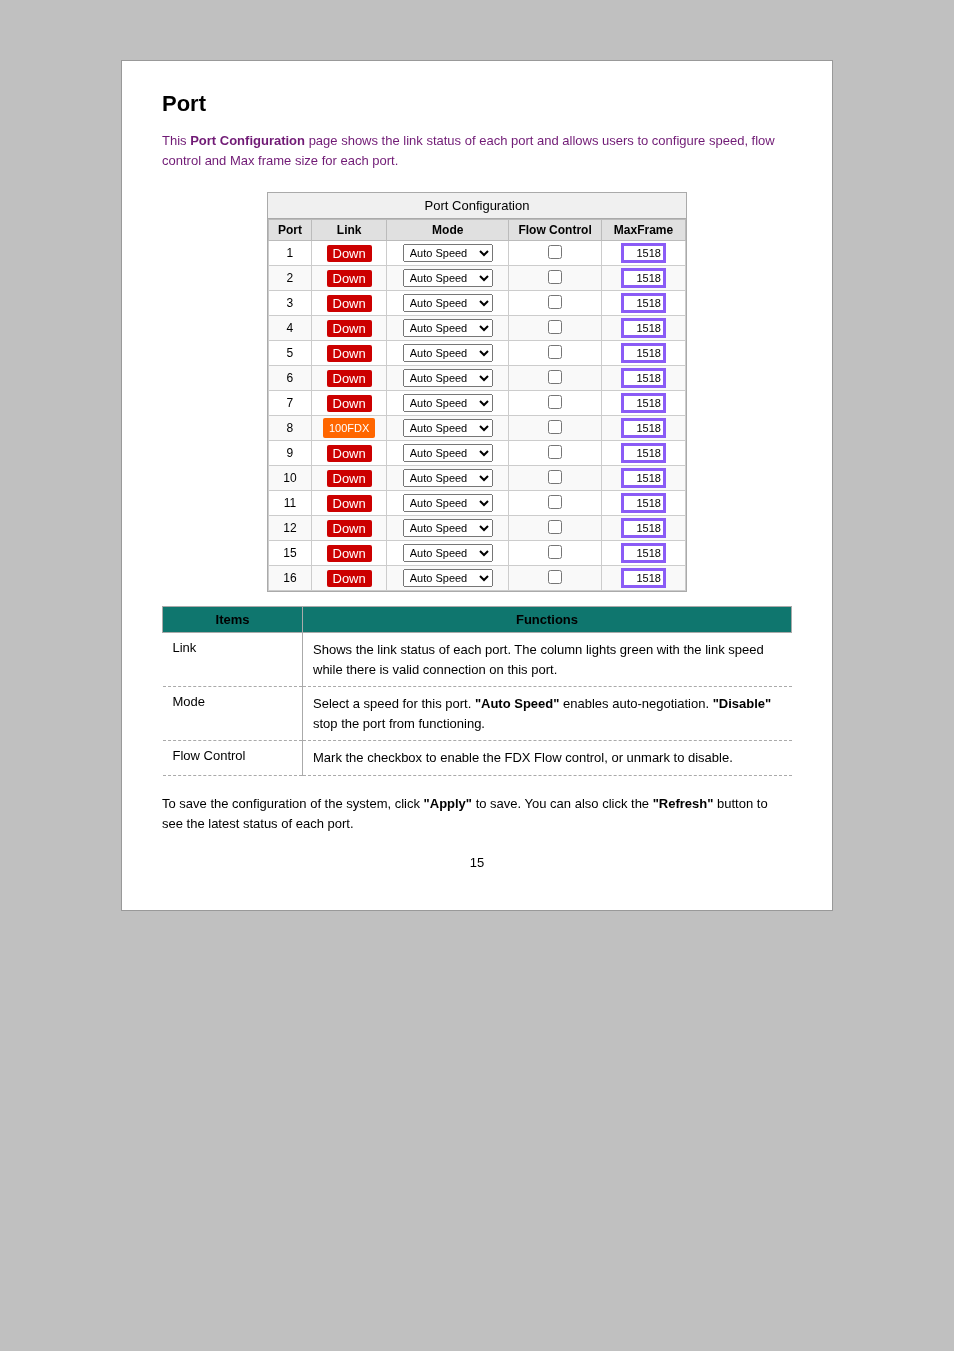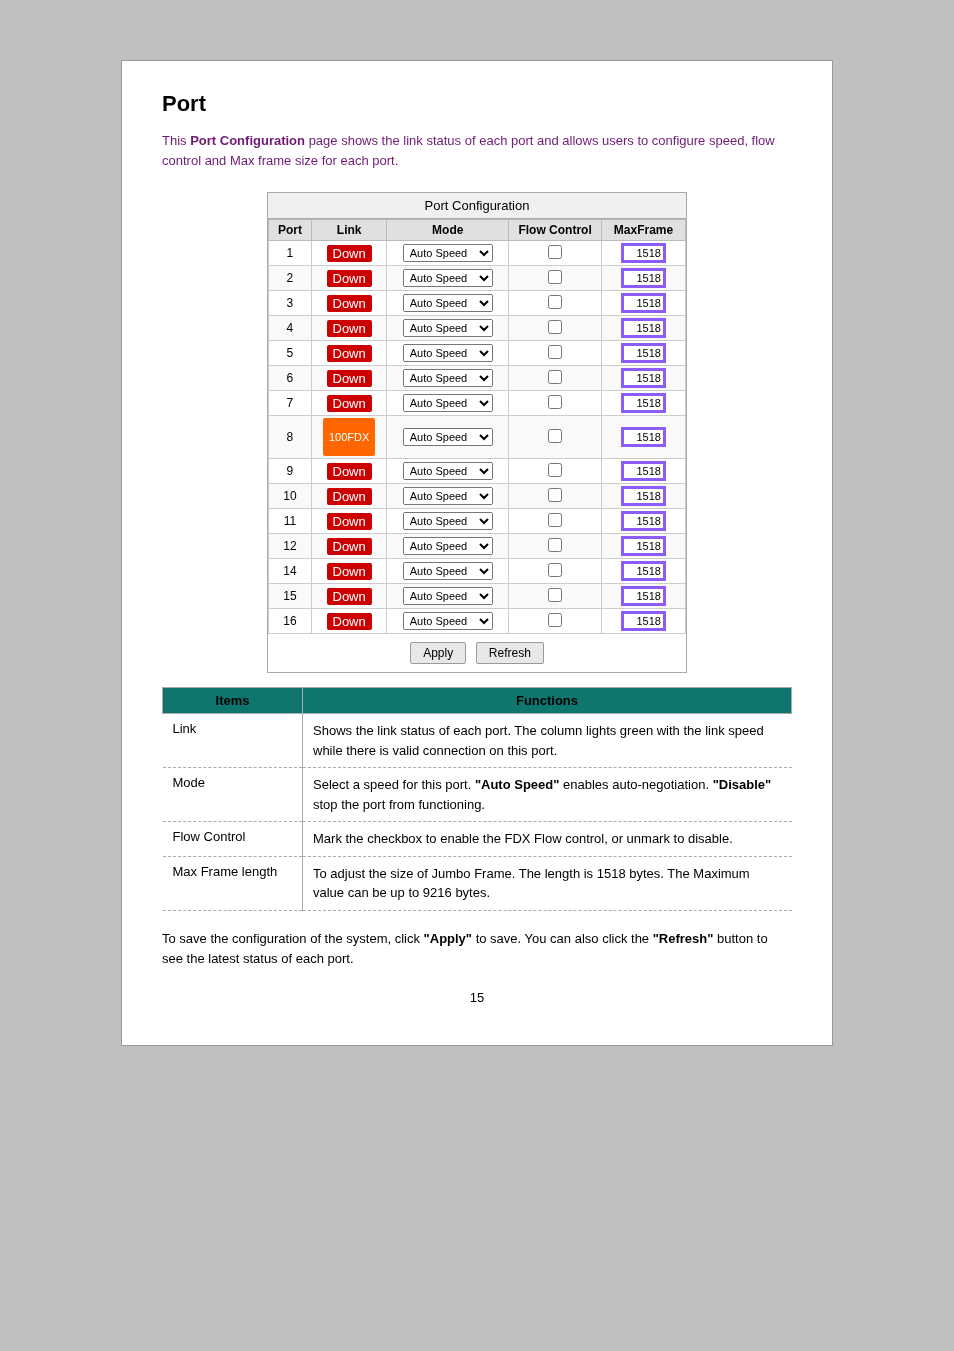--- a/index.html
+++ b/index.html
@@ -78,21 +78,21 @@
       background: #cc0000;
       color: #ffffff;
       padding: 1px 6px;
       font-size: 13px;
       display: inline-block;
       border-radius: 2px;
     }
     .badge-100fdx {
       background: #ff6600;
       color: #ffffff;
-      padding: 13px 6px;
+      padding: 4px 6px;
       font-size: 11px;
       display: inline-block;
       border-radius: 2px;
     }
     .mode-select {
       font-size: 11px;
       padding: 1px 2px;
       width: 90px;
     }
     .flow-checkbox {
@@ -271,46 +271,35 @@
             <td><input type="text" class="maxframe-input" value="1518" style=""></td>
           </tr>
           <tr>
             <td>12</td>
             <td><span class="badge-down">Down</span></td>
             <td><select class="mode-select"><option value="Auto Speed">Auto Speed</option><option value="Disable">Disable</option><option value="10 Half">10 Half</option><option value="10 Full">10 Full</option><option value="100 Half">100 Half</option><option value="100 Full">100 Full</option></select></td>
             <td><input type="checkbox" class="flow-checkbox" style=""></td>
             <td><input type="text" class="maxframe-input" value="1518" style=""></td>
           </tr>
           <tr>
-            <td>14</td>
-            <td><span class="badge-down">Down</span></td>
-            <td><select class="mode-select"><option value="Auto Speed">Auto Speed</option><option value="Disable">Disable</option><option value="10 Half">10 Half</option><option value="10 Full">10 Full</option><option value="100 Half">100 Half</option><option value="100 Full">100 Full</option></select></td>
-            <td><input type="checkbox" class="flow-checkbox" style=""></td>
-            <td><input type="text" class="maxframe-input" value="1518" style=""></td>
-          </tr>
-          <tr>
             <td>15</td>
             <td><span class="badge-down">Down</span></td>
             <td><select class="mode-select"><option value="Auto Speed">Auto Speed</option><option value="Disable">Disable</option><option value="10 Half">10 Half</option><option value="10 Full">10 Full</option><option value="100 Half">100 Half</option><option value="100 Full">100 Full</option></select></td>
             <td><input type="checkbox" class="flow-checkbox" style=""></td>
             <td><input type="text" class="maxframe-input" value="1518" style=""></td>
           </tr>
           <tr>
             <td>16</td>
             <td><span class="badge-down">Down</span></td>
             <td><select class="mode-select"><option value="Auto Speed">Auto Speed</option><option value="Disable">Disable</option><option value="10 Half">10 Half</option><option value="10 Full">10 Full</option><option value="100 Half">100 Half</option><option value="100 Full">100 Full</option></select></td>
             <td><input type="checkbox" class="flow-checkbox" style=""></td>
             <td><input type="text" class="maxframe-input" value="1518" style=""></td>
           </tr>
         </tbody>
     </table>
-    <div class="btn-row">
-      <button class="btn">Apply</button>
-      <button class="btn">Refresh</button>
-    </div>
   </div>
 
   <table class="items-table">
     <thead>
       <tr>
         <th>Items</th>
         <th>Functions</th>
       </tr>
     </thead>
     <tbody id="items-tbody">
@@ -319,24 +308,20 @@
           <td>Shows the link status of each port. The column lights green with the link speed while there is valid connection on this port.</td>
         </tr>
         <tr>
           <td>Mode</td>
           <td>Select a speed for this port. <strong>"Auto Speed"</strong> enables auto-negotiation. <strong>"Disable"</strong> stop the port from functioning.</td>
         </tr>
         <tr>
           <td>Flow Control</td>
           <td>Mark the checkbox to enable the FDX Flow control, or unmark to disable.</td>
         </tr>
-        <tr>
-          <td>Max Frame length</td>
-          <td>To adjust the size of Jumbo Frame.   The length is 1518 bytes. The Maximum value can be up to 9216 bytes.</td>
-        </tr>
       </tbody>
   </table>
 
   <p class="footer-text">
     <span>To save the configuration of the system, click </span><strong>"Apply"</strong><span> to save. You can also click the </span><strong>"Refresh"</strong><span> button to see the latest status of each port.</span>
   </p>
 
   <div class="page-number">15</div>
 </div>
 

